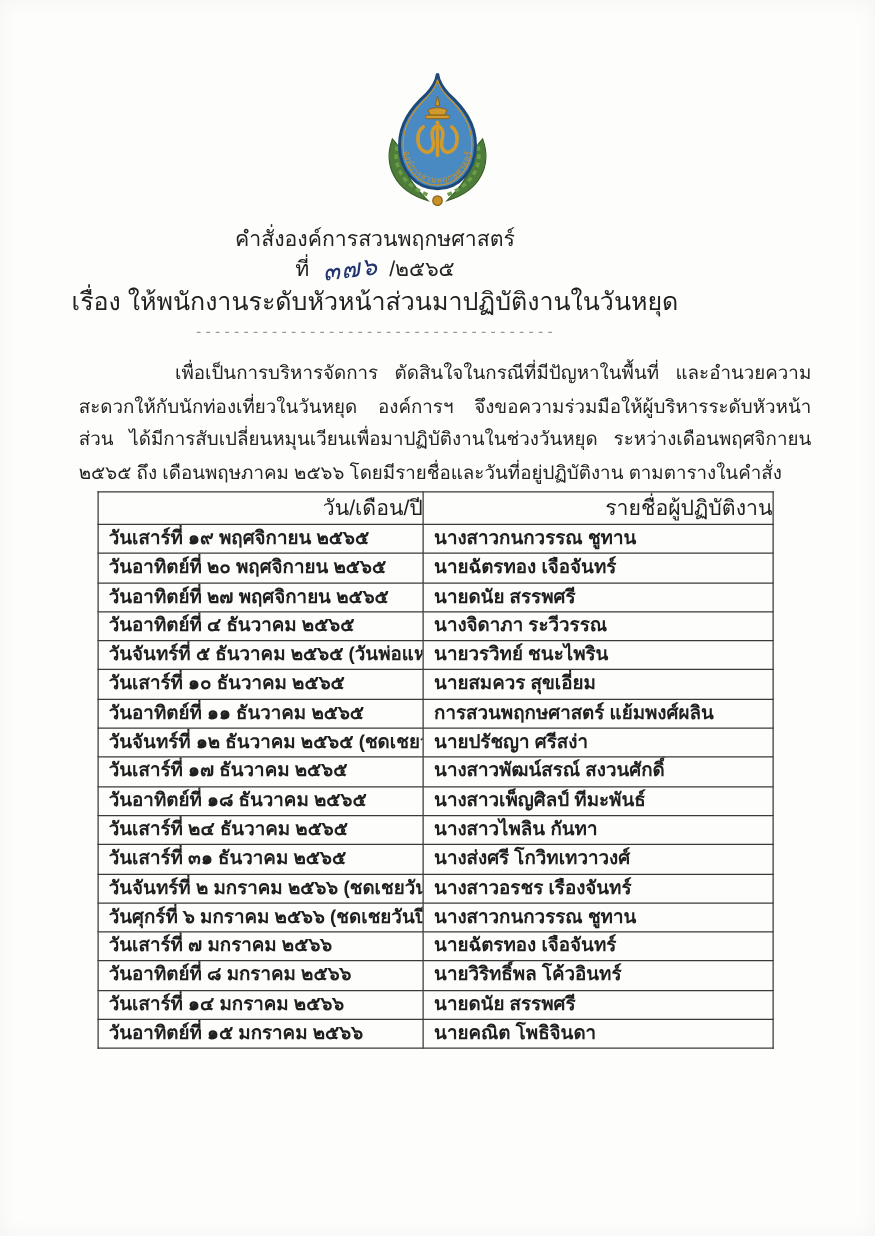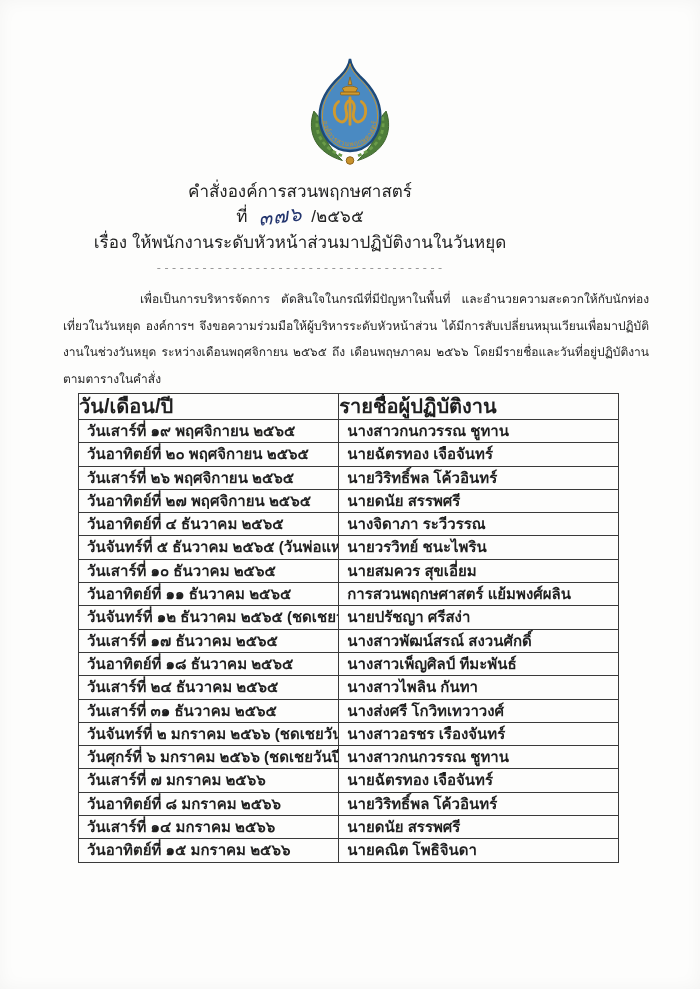--- a/index.html
+++ b/index.html
@@ -24,29 +24,29 @@
   .order-no-line{font-size:17px;line-height:24px;color:#222;}
   .handwritten{
     display:inline-block;
     color:#23356e;
     font-style:italic;
     font-size:20px;
     transform:rotate(-7deg) translateY(1px);
     letter-spacing:1px;
     margin:0 4px 0 6px;
   }
-  .subject-line{font-size:17px;line-height:24px;color:#222;margin-top:2px;}
+  .subject-line{font-size:20px;line-height:24px;color:#222;margin-top:2px;}
   .divider{
     margin-top:7px;
     font-size:11px;letter-spacing:1px;color:#8a8a8a;
     font-family:"Liberation Mono","DejaVu Sans Mono",monospace;
   }
   .paragraph{
     position:absolute;left:63px;top:286px;width:586px;
-    font-size:12px;line-height:26.5px;
+    font-size:15px;line-height:26.5px;
     text-indent:77px;
     text-align:justify;
     color:#232323;
   }
   table.schedule{
     position:absolute;left:78px;top:393px;
     width:541px;
     border-collapse:collapse;
     table-layout:fixed;
     font-size:15px;
@@ -58,24 +58,24 @@
     border:1px solid #3a3a3a;
     padding:0 0 0 8px;
     height:22.3px;
     line-height:22.3px;
     white-space:nowrap;
     overflow:hidden;
     font-weight:700;
   }
   table.schedule th{
     height:25px;line-height:25px;
-    text-align:left;
+    text-align:right;
     padding:0;
-    font-weight:700;
-    font-size:20px;
+    font-weight:400;
+    font-size:17px;
   }
 </style>
 </head>
 <body>
 
 <div class="page">
 
   <div class="logo-wrap">
     <svg viewBox="0 0 120 120" width="120" height="114" aria-hidden="true">
 
@@ -134,24 +134,20 @@
     <tbody>
         <tr>
           <td>วันเสาร์ที่ ๑๙ พฤศจิกายน ๒๕๖๕</td>
           <td>นางสาวกนกวรรณ  ชูทาน</td>
         </tr>
         <tr>
           <td>วันอาทิตย์ที่ ๒๐ พฤศจิกายน ๒๕๖๕</td>
           <td>นายฉัตรทอง เจือจันทร์</td>
         </tr>
         <tr>
-          <td>วันเสาร์ที่ ๒๖ พฤศจิกายน ๒๕๖๕</td>
-          <td>นายวิริทธิ์พล  โค้วอินทร์</td>
-        </tr>
-        <tr>
           <td>วันอาทิตย์ที่ ๒๗ พฤศจิกายน ๒๕๖๕</td>
           <td>นายดนัย  สรรพศรี</td>
         </tr>
         <tr>
           <td>วันอาทิตย์ที่ ๔ ธันวาคม ๒๕๖๕</td>
           <td>นางจิดาภา  ระวีวรรณ</td>
         </tr>
         <tr>
           <td>วันจันทร์ที่ ๕ ธันวาคม ๒๕๖๕ (วันพ่อแห่งชาติ)</td>
           <td>นายวรวิทย์  ชนะไพริน</td>

